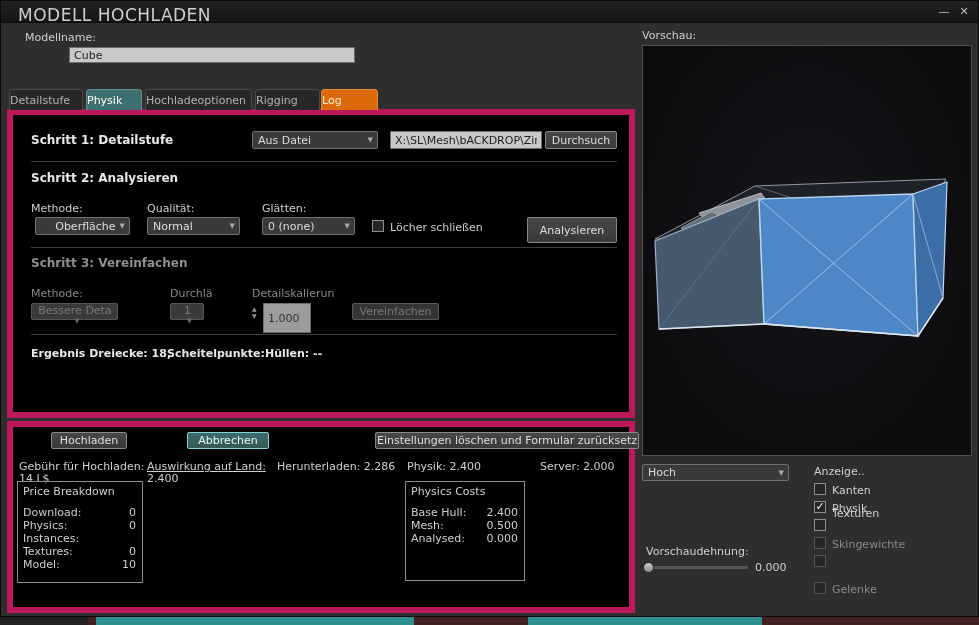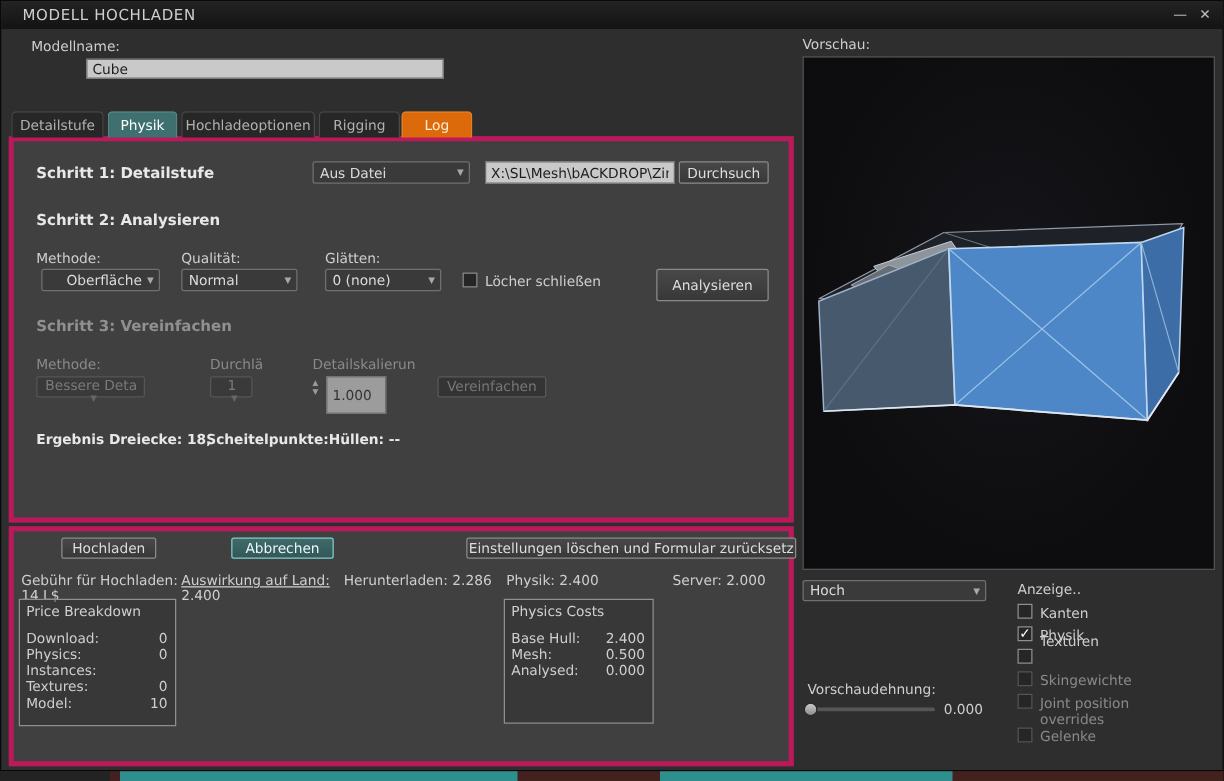--- a/index.html
+++ b/index.html
@@ -1,37 +1,37 @@
 <!DOCTYPE html>
 <html><head>
 <meta charset="utf-8">
 <style>
   * { margin:0; padding:0; box-sizing:border-box; }
   body { background:#000; font-family:"DejaVu Sans", sans-serif; }
   .screen { position:relative; width:979px; height:625px; overflow:hidden; background:#1a1a1a; }
   .window { position:absolute; left:0; top:0; width:979px; height:617px; background:#2e2e2e; border:1px solid #090909; }
   .titlebar { position:absolute; left:0; top:0; right:0; height:22px; background:linear-gradient(#232323,#141414); border-bottom:1px solid #0c0c0c; }
-  .titlebar .title { position:absolute; left:17px; top:4px; font-size:12px; color:#cfcfcf; letter-spacing:0.5px; }
+  .titlebar .title { position:absolute; left:17px; top:4px; font-size:17px; color:#cfcfcf; letter-spacing:0.5px; }
   .win-btn { position:absolute; top:3px; width:16px; height:16px; font-size:11px; color:#bdbdbd; text-align:center; line-height:16px; cursor:default; }
   .lbl { position:absolute; font-size:11px; color:#cfcfcf; white-space:nowrap; }
   .lbl.dim { color:#8a8a8a; }
   .sect { position:absolute; font-size:12px; font-weight:bold; color:#e8e8e8; white-space:nowrap; }
   .sect.dim { color:#909090; }
   .field { position:absolute; background:#c9c9c9; border:1px solid #6f6f6f; color:#1d1d1d; font-size:11px; font-family:"DejaVu Sans", sans-serif; padding:0 4px; }
   .field.dis { background:#9c9c9c; color:#333; }
   .dd { position:absolute; background:#3a3a3a; border:1px solid #707070; border-radius:2px; color:#dcdcdc; font-size:11px; display:flex; align-items:center; justify-content:space-between; padding:0 4px 0 5px; }
   .dd .arr { font-size:7px; color:#a8a8a8; margin-left:4px; }
   .dd.dis { color:#7a7a7a; border-color:#555;flex-direction:column; }
   .dd.dis .arr { color:#666; }
   .btn { position:absolute; background:linear-gradient(#484848,#383838); border:1px solid #8a8a8a; border-radius:2px; color:#dedede; font-size:11px; text-align:center; display:flex; align-items:center; justify-content:center; white-space:nowrap; }
   .btn.dis { color:#777; border-color:#585858; background:#343434; }
   .btn.accent { background:linear-gradient(#3f6b6b,#335757); border-color:#7fd4d4; color:#eaf7f7; }
   .sep { position:absolute; height:1px; background:#3f3f3f; }
-  .panel { position:absolute; border:4px solid #be185d; background:#404040; }
-  .tab { position:absolute; top:88px; height:21px; background:#272727; border:1px solid #4a4a4a; border-bottom:none; border-radius:4px 4px 0 0; color:#b2b2b2; font-size:11px; display:flex; align-items:center; justify-content:center; z-index:3; }
+  .panel { position:absolute; border:6px solid #be185d; background:#000000; }
+  .tab { position:absolute; top:88px; height:21px; background:#272727; border:1px solid #4a4a4a; border-bottom:none; border-radius:4px 4px 0 0; color:#b2b2b2; font-size:11px; display:flex; align-items:center; z-index:3; }
   .tab.active { background:#3f7070; color:#ffffff; border-color:#5d8f8f; }
   .tab.log { background:#dd6a0a; color:#ffedd6; border-color:#e88a33; }
   .cb { position:absolute; width:12px; height:12px; background:#262626; border:1px solid #8f8f8f; font-size:11px; line-height:10px; text-align:center; color:#fff; }
   .cb.dis { border-color:#555; }
   .bdbox { position:absolute; border:1px solid #8f8f8f; background:rgba(0,0,0,0.12); }
   .bdbox .bdtitle { position:absolute; left:5px; top:3px; font-size:11px; color:#d0d0d0; white-space:nowrap; }
   .bdrow { position:absolute; left:5px; right:6px; height:13px; font-size:11px; color:#cfcfcf; }
   .bdrow .v { position:absolute; right:0; top:0; }
   .preview { position:absolute; left:641px; top:44px; width:330px; height:411px; background:radial-gradient(ellipse at 50% 45%, #16161a 0%, #0d0d10 70%); border:1px solid #505050; }
   .slider-track { position:absolute; height:3px; background:#565656; border-radius:2px; }
@@ -202,21 +202,20 @@
     <div class="cb" style="left:813px; top:500px;"><span>✓</span></div>
     <span class="lbl" style="left:831px; top:501px;">Physik</span>
 
     <div class="cb" style="left:813px; top:518px;"></div>
     <span class="lbl" style="left:831px; top:506px;">Texturen</span>
 
     <div class="cb dis" style="left:813px; top:536px;"></div>
     <span class="lbl dim" style="left:831px; top:537px;">Skingewichte</span>
 
     <div class="cb dis" style="left:813px; top:554px;"></div>
-    <span class="lbl dim" style="left:831px; top:555px; width:96px; white-space:normal; line-height:13px;">Joint position overrides</span>
 
     <div class="cb dis" style="left:813px; top:581px;"></div>
     <span class="lbl dim" style="left:831px; top:582px;">Gelenke</span>
 
     <span class="lbl" style="left:645px; top:544px;">Vorschaudehnung:</span>
     <div class="slider-track" style="left:645px; top:565px; width:102px;"></div>
     <div class="slider-thumb" style="left:642px; top:561px;"></div>
     <span class="lbl" style="left:754px; top:560px;">0.000</span>
   </div>
 

